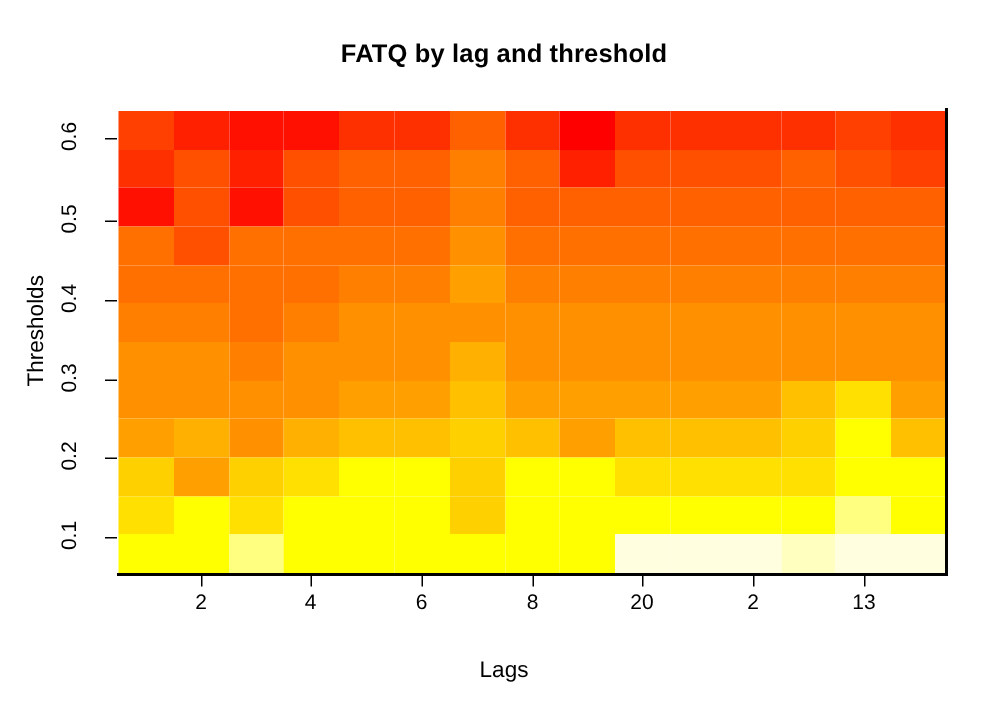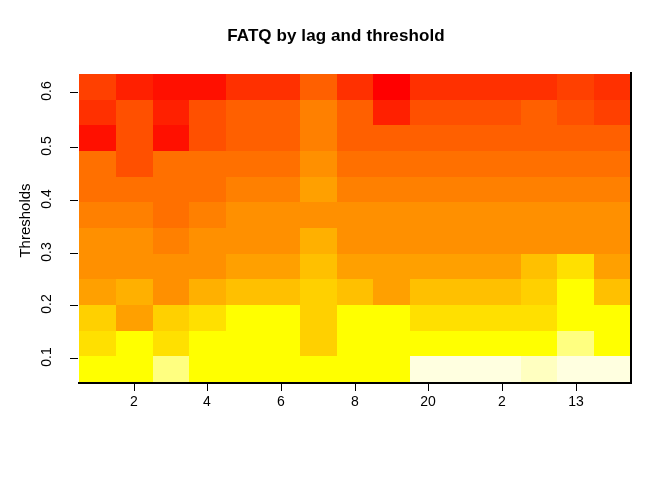--- a/index.html
+++ b/index.html
@@ -347,15 +347,16 @@
       <div class="tick-y" style="top: 253px;"></div>
       <div class="tick-y-label" style="top: 244px; left: 26px;"><span>0.3</span></div>
       <div class="tick-y" style="top: 200px;"></div>
       <div class="tick-y-label" style="top: 191px; left: 26px;"><span>0.4</span></div>
       <div class="tick-y" style="top: 147px;"></div>
       <div class="tick-y-label" style="top: 138px; left: 26px;"><span>0.5</span></div>
       <div class="tick-y" style="top: 92px;"></div>
       <div class="tick-y-label" style="top: 83px; left: 26px;"><span>0.6</span></div>
     </div>
 
+  <div id="xlab">Lags</div>
   <div id="ylab">Thresholds</div>
 
 </div>
 
 </body></html>

